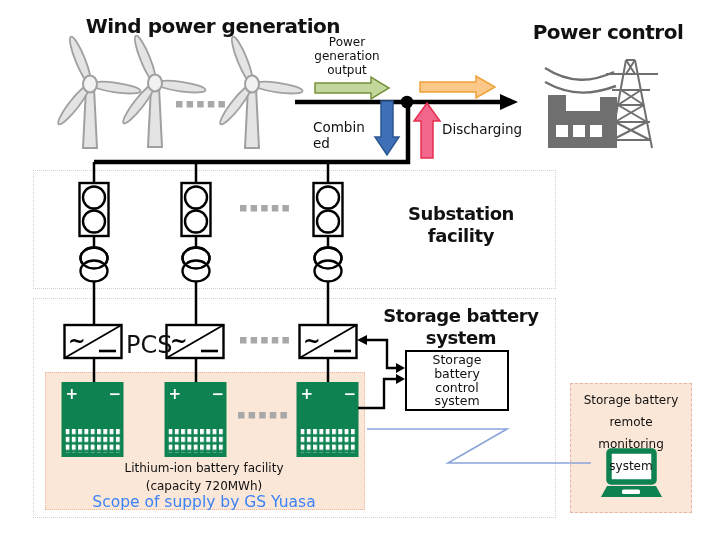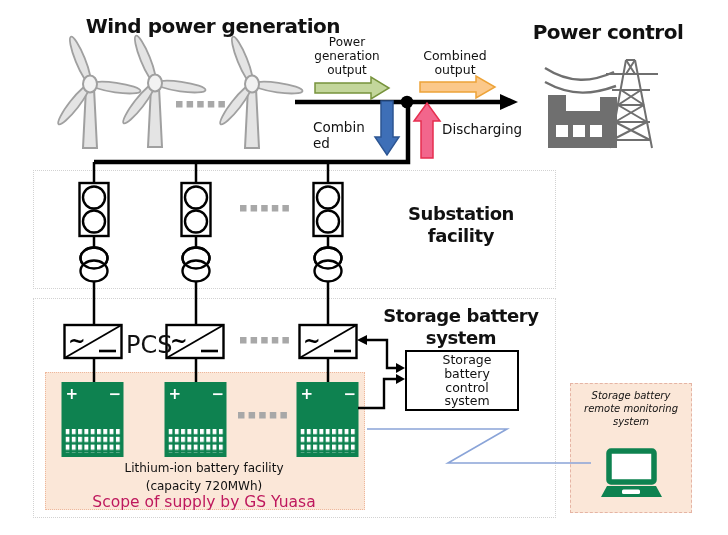--- a/index.html
+++ b/index.html
@@ -13,25 +13,25 @@
   .facility-box{border:1px dotted #d2d2d2;background:#fff;}
   .scope-box{background:#fbe7d8;border:1px dotted #eeb79c;}
   .remote-box{background:#fbe7d8;border:1px dashed #e5b4a4;}
   .lbl{position:absolute;}
   .ctr{text-align:center;}
   .ttl{font-weight:bold;font-size:20px;line-height:23px;letter-spacing:-0.5px;}
   .sec-ttl{font-weight:bold;font-size:18px;line-height:21.5px;letter-spacing:-0.4px;}
   .flow{font-size:12px;line-height:14px;}
   .plain{font-size:13.5px;line-height:16px;}
   .control-box{position:absolute;left:405px;top:350px;width:100px;height:57px;
-    background:#fff;border:2.2px solid #000;display:flex;align-items:center;justify-content:center;padding-left:10px;}
+    background:#fff;border:2.2px solid #000;display:flex;align-items:center;justify-content:center;}
   .control-box .inner{width:78px;font-size:12.5px;line-height:13.8px;text-align:center;}
-  .remote-lbl{font-size:10px;line-height:13px;font-style:italic;}
+  .remote-lbl{font-size:12px;line-height:22px;}
   .cap1,.cap2{font-size:12px;line-height:18px;text-align:center;}
-  .cap3{font-size:15.5px;line-height:17px;color:#be185d;}
+  .cap3{font-size:15.5px;line-height:17px;color:#3b82f6;}
   .charging-lbl{width:57px;word-break:break-all;}
   svg text{font-family:"DejaVu Sans","Liberation Sans",sans-serif;}
 </style>
 </head>
 <body>
 
 <div id="stage">
 
   <div class="layer boxes">
     <div class="box facility-box" style="left:33px;top:170px;width:523px;height:119px;"></div>
@@ -156,21 +156,20 @@
       <polygon points="601,497 662,497 656,486 607,486" fill="#0e8250"></polygon>
       <rect x="622" y="489.5" width="18" height="4.5" rx="1.5" fill="#fff"></rect>
     </g>
   </svg>
 
   <div class="layer labels">
     <div class="lbl ctr ttl" style="left:50px;top:15px;width:290px;text-align:right;">Wind power generation</div>
     <div class="lbl ctr ttl" style="left:523px;top:21px;width:170px;">Power control</div>
 
     <div class="lbl ctr flow" style="left:301px;top:35px;width:92px;">Power generation output</div>
-    <div class="lbl ctr flow" style="left:409px;top:49px;width:92px;font-size:12.5px;">Combined output</div>
     <div class="lbl plain charging-lbl" style="left:313px;top:119px;">Combined</div>
     <div class="lbl plain" style="left:442px;top:121px;white-space:nowrap;">Discharging</div>
 
     <div class="lbl ctr sec-ttl" style="left:397px;top:203px;width:128px;">Substation facility</div>
     <div class="lbl ctr sec-ttl" style="left:376px;top:305px;width:170px;">Storage battery system</div>
 
     <div class="lbl" style="left:126px;top:331px;font-size:24px;">PCS</div>
 
     <div class="control-box">
       <div class="inner">Storage battery control system</div>

